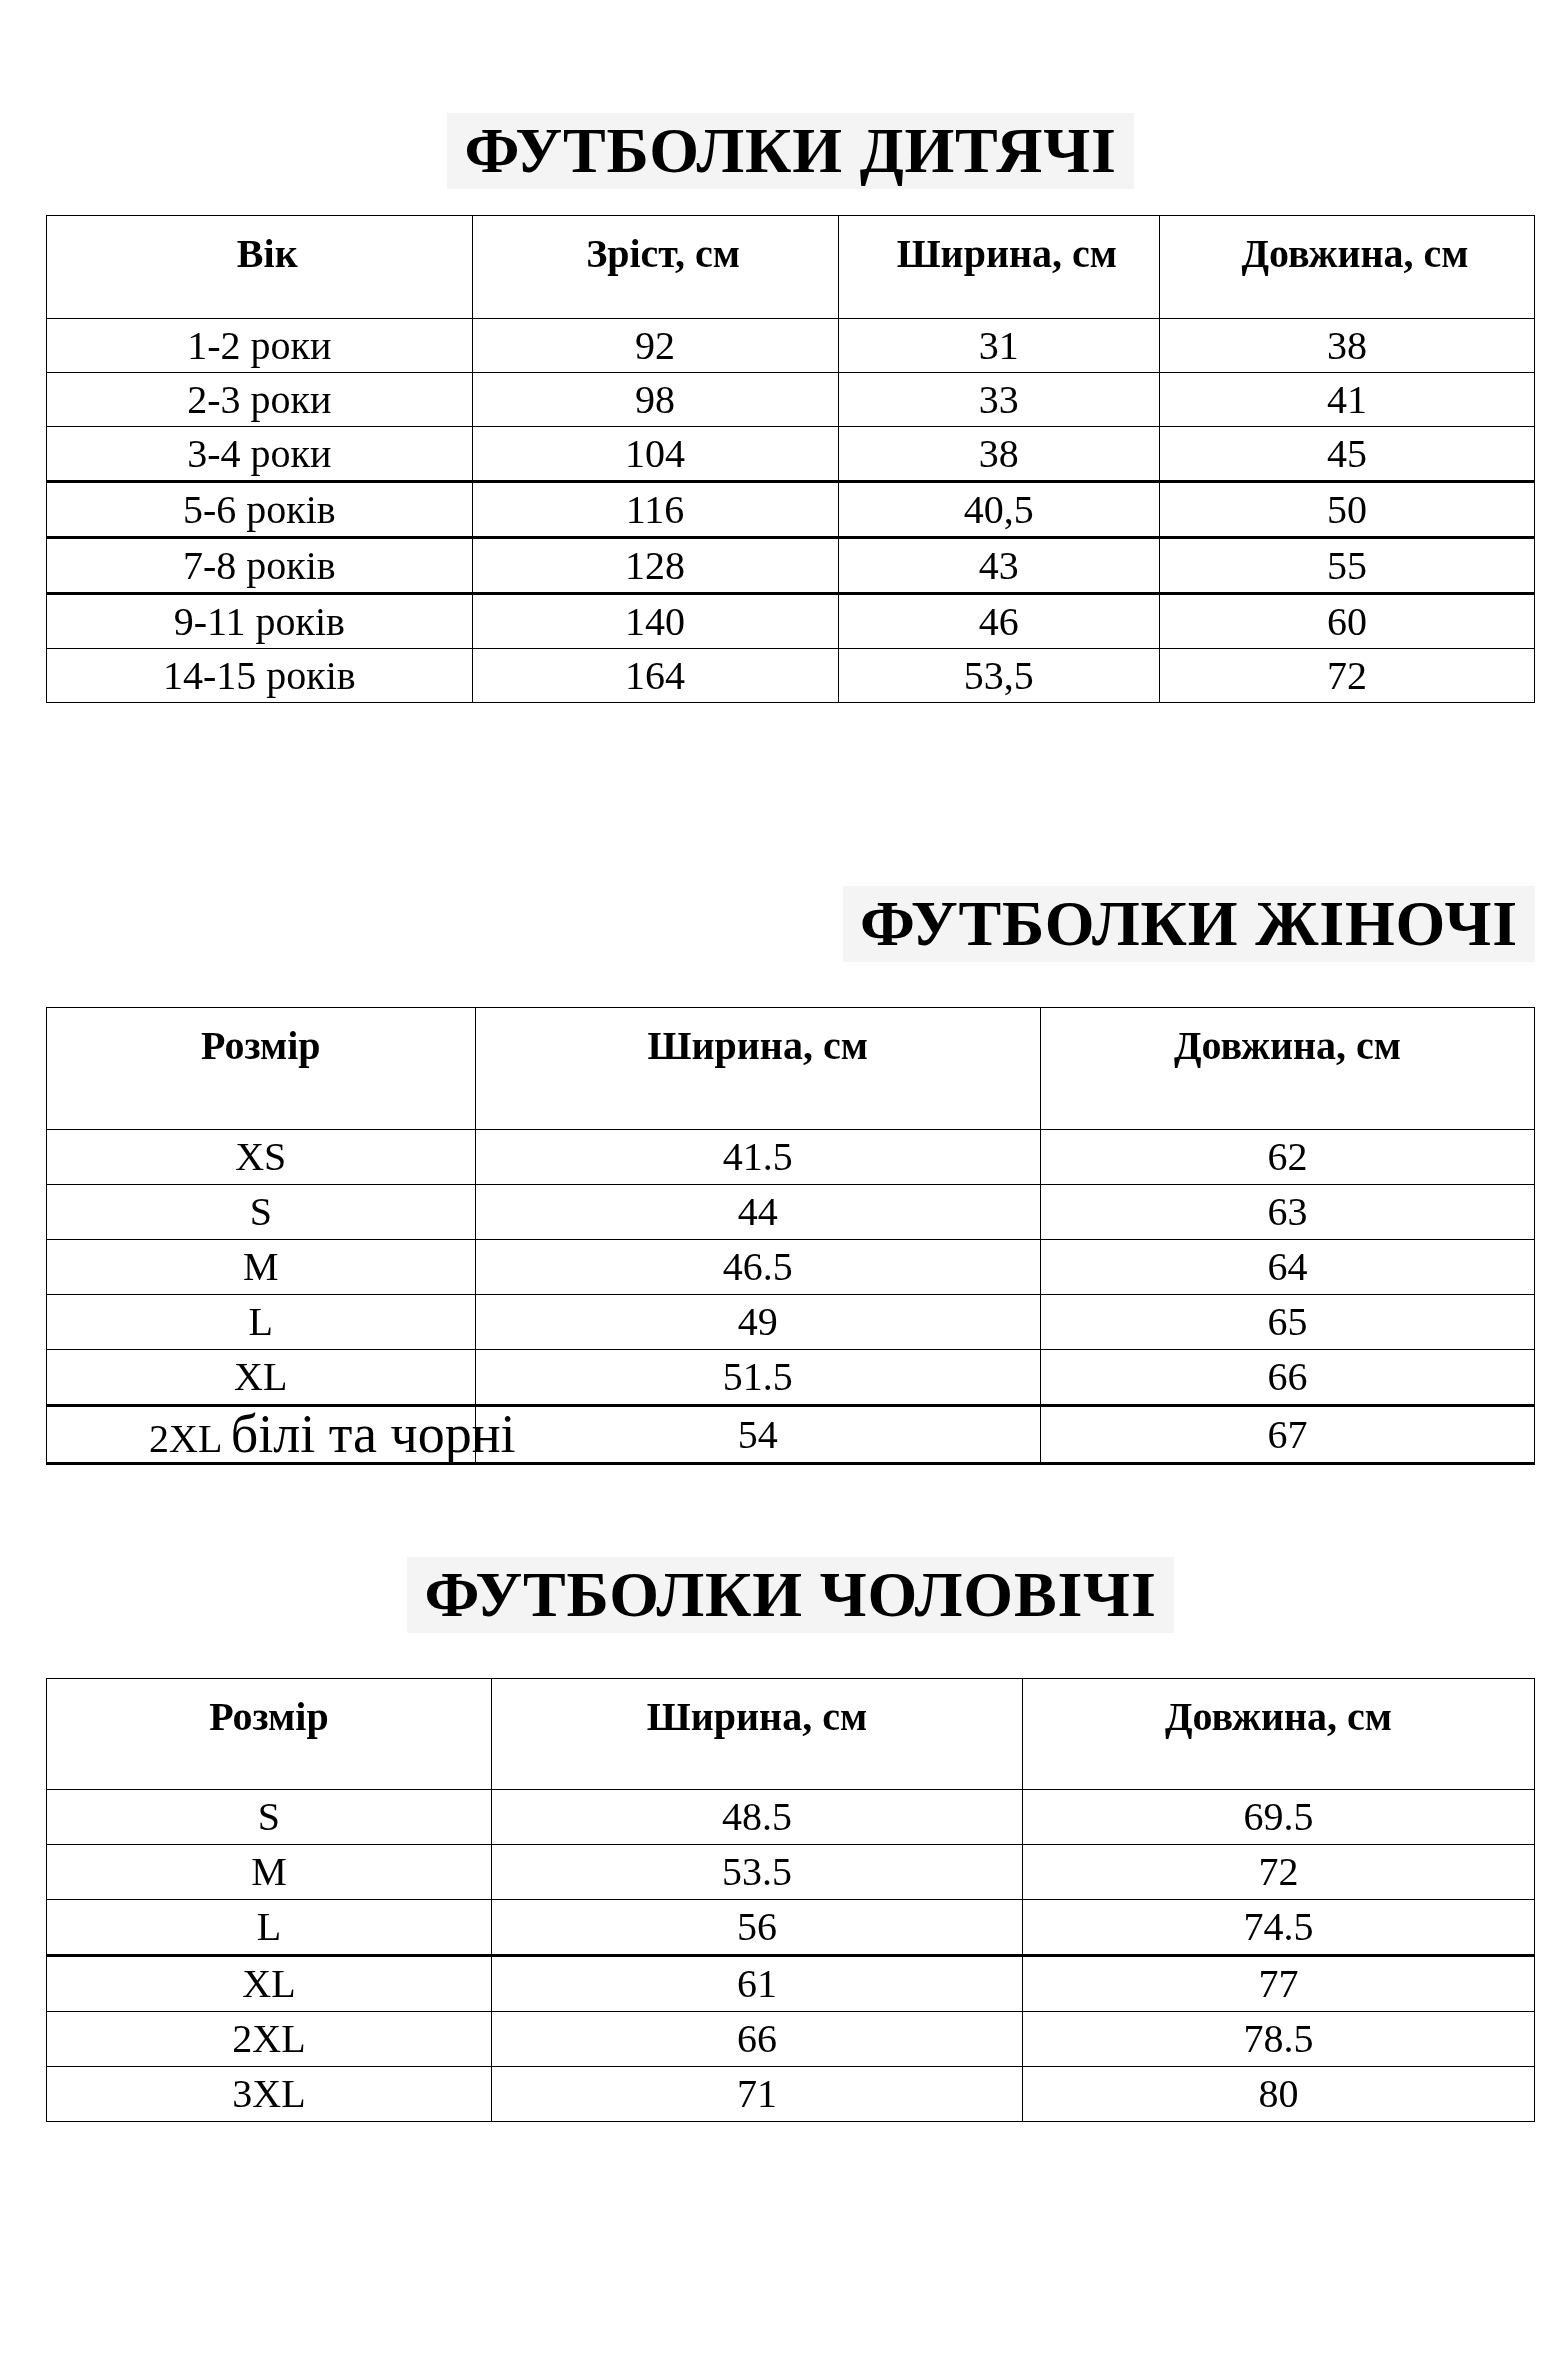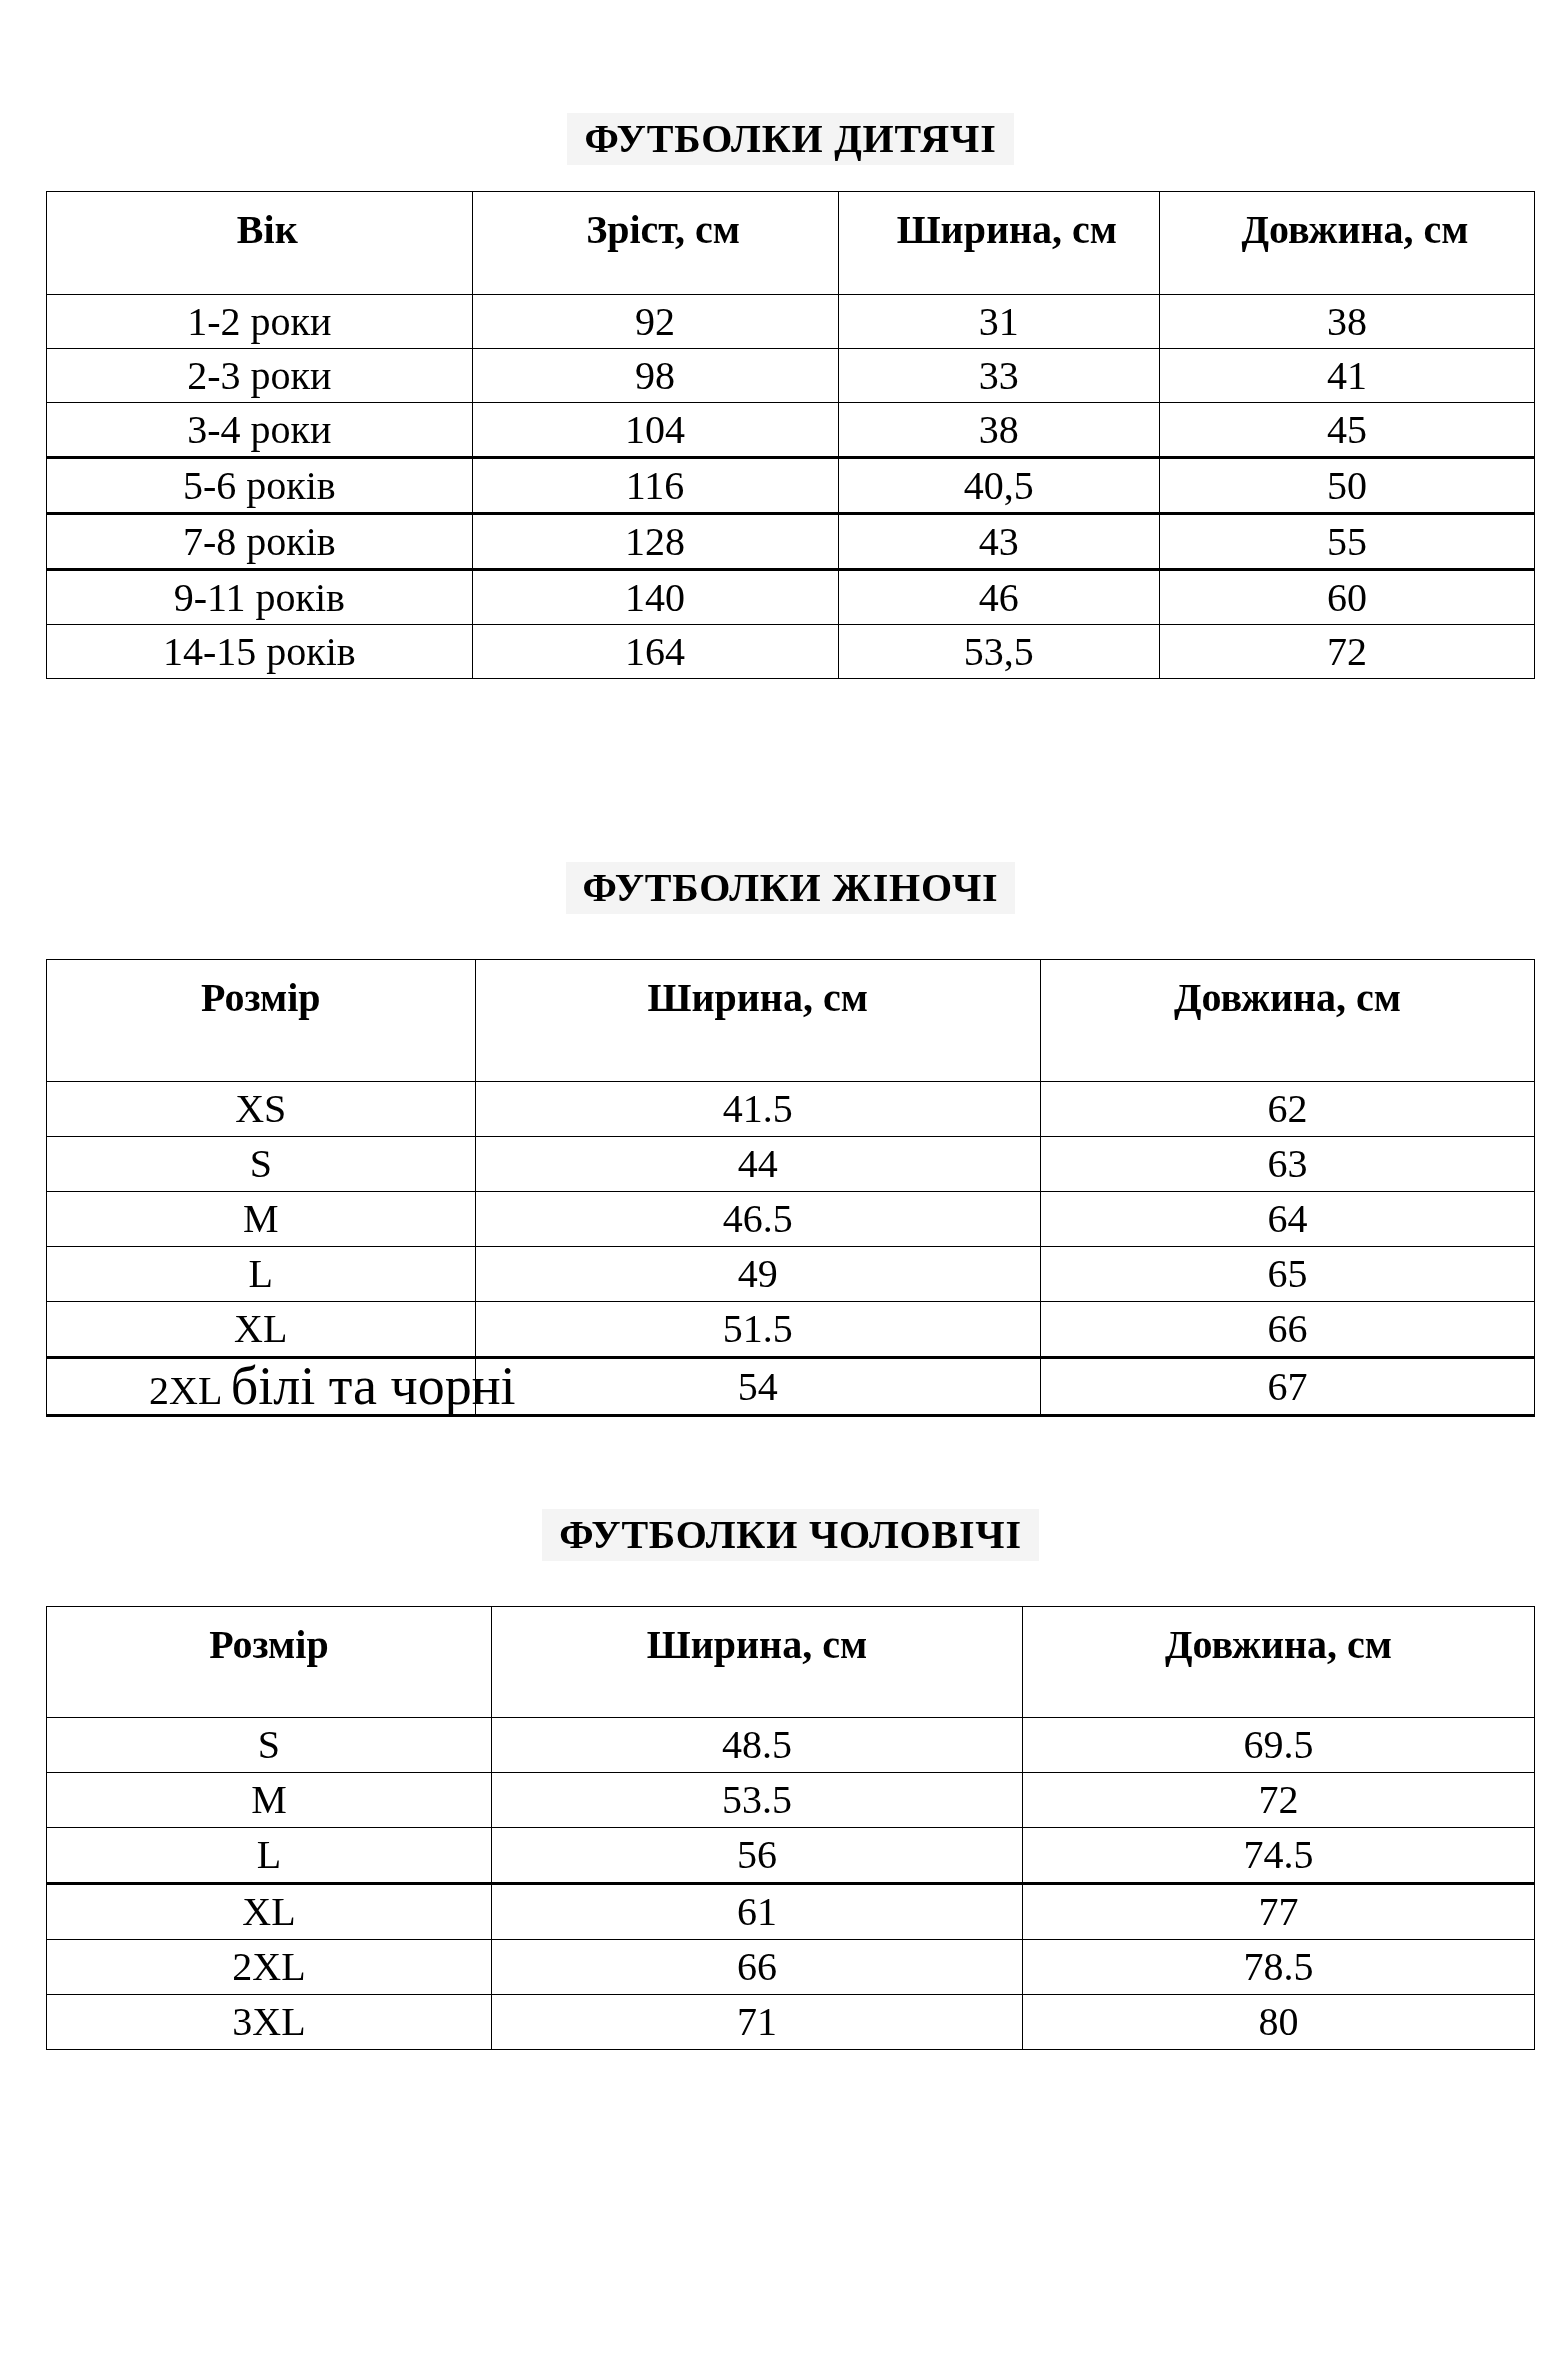--- a/index.html
+++ b/index.html
@@ -22,27 +22,27 @@
   .title-line {
     width: 1489px;
     margin-left: 46px;
     text-align: center;
     line-height: 1;
   }
   .title-hl {
     display: inline-block;
     background: #f4f4f4;
     font-weight: bold;
-    font-size: 40px;
+    font-size: 64px;
     padding: 6.1px 17px;
     letter-spacing: 0.8px;
     white-space: nowrap;
   }
   #title-kids  { margin-top: 113px; }
-  #title-women { margin-top: 183px; }
+  #title-women { margin-top: 183px; text-align: right; }
   #title-men   { margin-top: 92px; }
 
   table.size-table {
     border-collapse: collapse;
     table-layout: fixed;
     width: 1489px;
     margin-left: 46px;
   }
   #table-kids  { margin-top: 26px; }
   #table-women { margin-top: 45px; }

